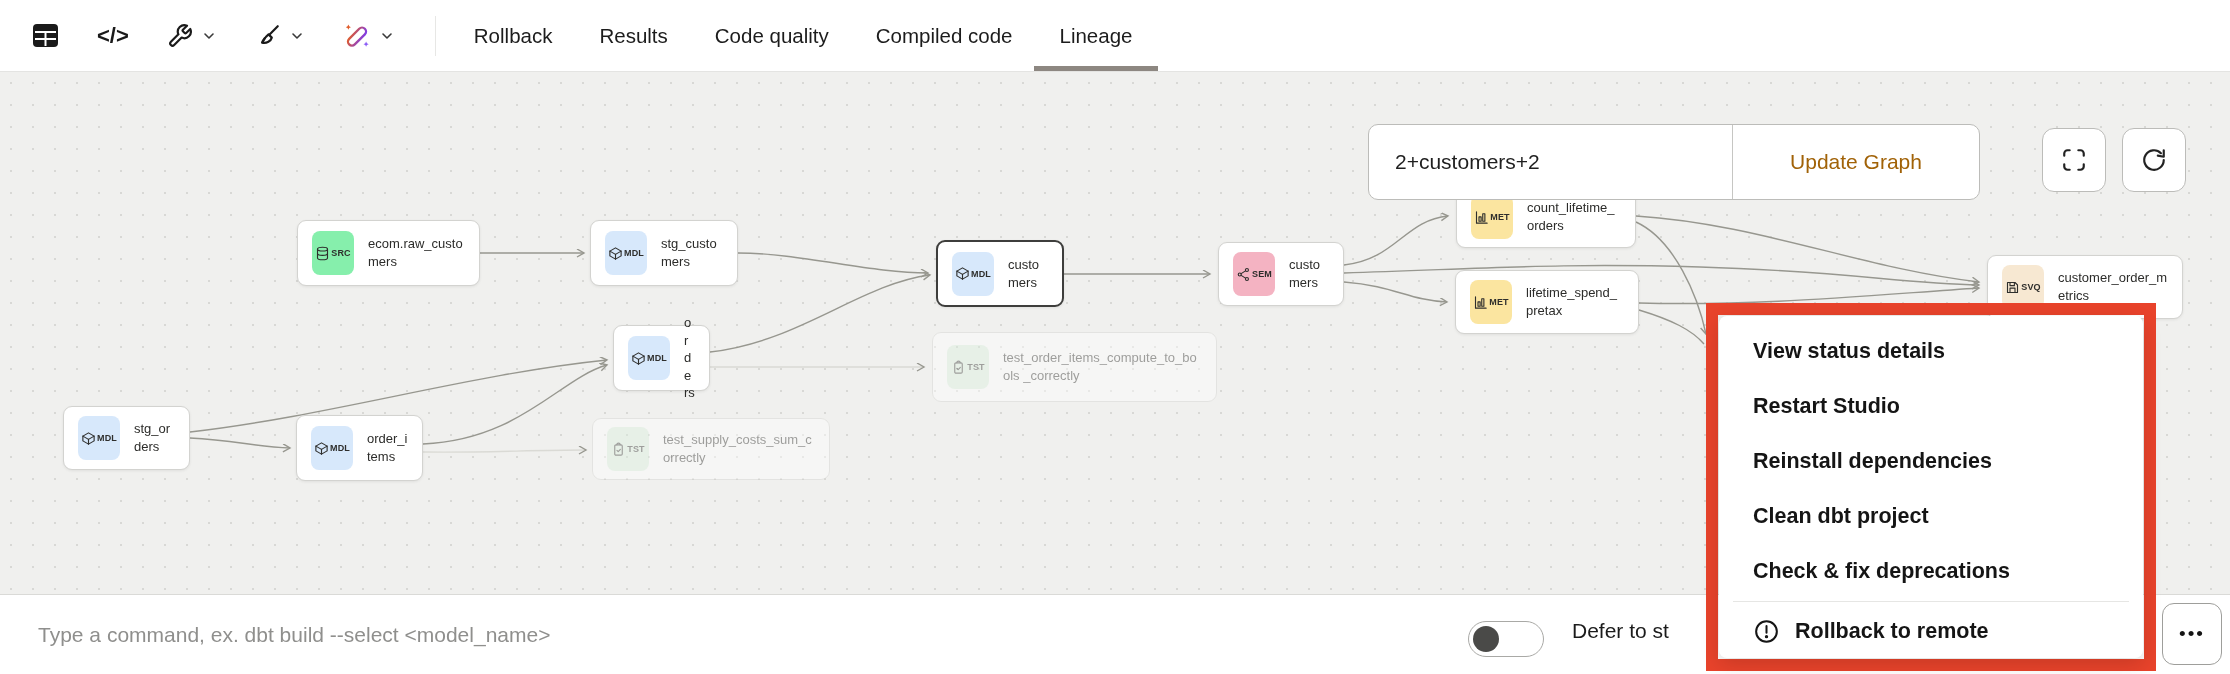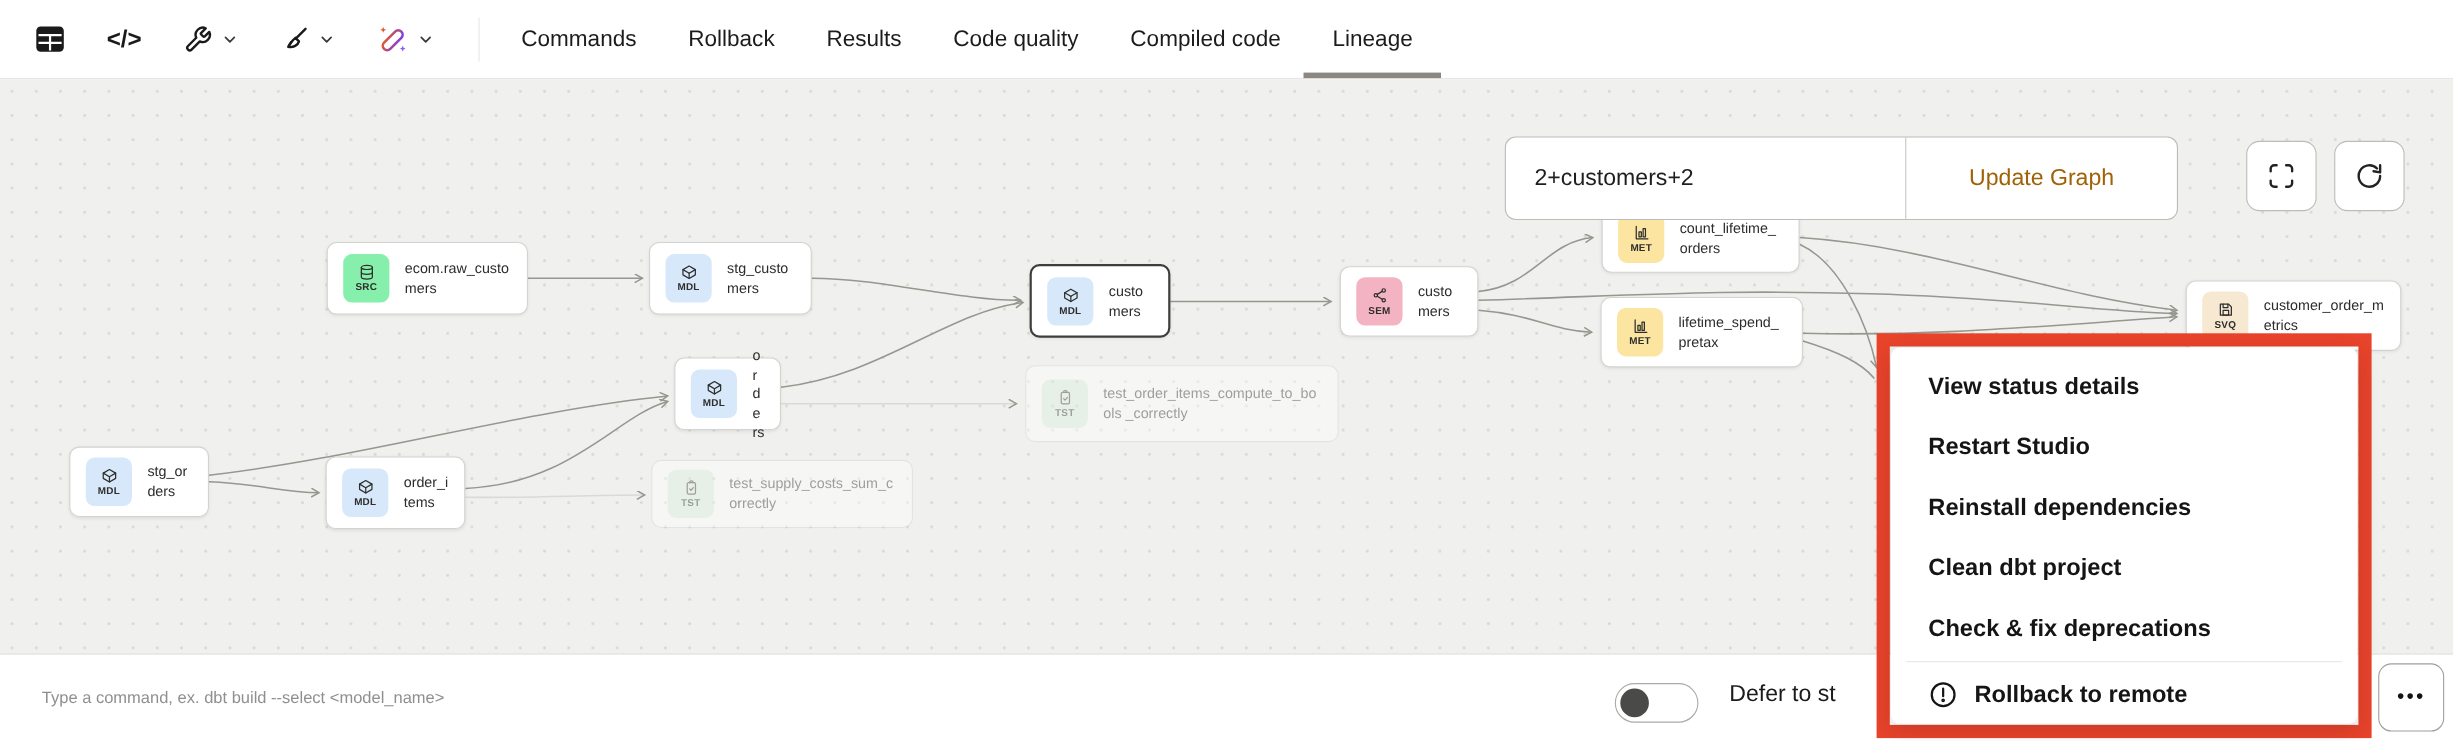--- a/index.html
+++ b/index.html
@@ -24,21 +24,21 @@
           background-image:radial-gradient(#d8d8d5 1.2px,transparent 1.3px);background-size:22px 22px;}
   .edges{position:absolute;left:0;top:0;width:2230px;height:522px;z-index:1;}
   .edges path{fill:none;stroke:#97978f;stroke-width:1.4;}
   .edges path.faint{stroke:#dadad5;}
 
   .node{position:absolute;z-index:2;display:flex;align-items:center;gap:14px;padding:0 14px;
         background:#fff;border:1.5px solid #d3d3d0;border-radius:9px;
         box-shadow:0 1px 3px rgba(0,0,0,.07);cursor:pointer;}
   .node.selected{border:2px solid #3e3e3c;}
   .node.faded{opacity:.42;box-shadow:none;}
-  .badge{flex:0 0 auto;width:42px;height:44px;border-radius:8px;display:flex;flex-direction:column;
+  .badge{flex:0 0 auto;width:42px;height:44px;border-radius:8px;display:flex;flex-direction:row;
          align-items:center;justify-content:center;gap:1px;}
   .badge svg{width:15px;height:15px;stroke:#2e2e2c;stroke-width:1.8;fill:none;
              stroke-linecap:round;stroke-linejoin:round;}
   .badge .btxt{font-size:9px;font-weight:600;letter-spacing:.2px;color:#2e2e2c;}
   .nlabel{font-size:13px;color:#2c2c2a;line-height:1.35;word-break:break-word;}
 
   
   .graph-controls{position:absolute;left:1368px;top:52px;width:612px;height:76px;z-index:5;
                   background:#fff;border:1.5px solid #bcbcb9;border-radius:10px;display:flex;align-items:stretch;}
   .graph-controls input{flex:1;border:none;outline:none;background:transparent;padding:0 0 0 26px;
@@ -48,21 +48,21 @@
               font-size:21px;font-weight:400;color:#a16207;cursor:pointer;}
   .sq-btn{position:absolute;top:56px;width:64px;height:64px;z-index:5;background:#fff;
           border:1.5px solid #bcbcb9;border-radius:12px;display:flex;align-items:center;justify-content:center;cursor:pointer;}
   .sq-btn.fullscreen{left:2042px;} .sq-btn.refresh{left:2122px;}
   .sq-btn svg{stroke:#222;stroke-width:2;fill:none;stroke-linecap:round;stroke-linejoin:round;}
 
   
   .statusbar{position:absolute;left:0;top:594px;width:100%;height:80px;background:#fff;
              border-top:1px solid #dadad7;display:flex;align-items:center;}
   .cmd-input{flex:0 0 auto;width:1380px;border:none;outline:none;background:transparent;margin-left:36px;
-             font-family:inherit;font-size:15px;color:#1c1c1c;}
+             font-family:inherit;font-size:21px;color:#1c1c1c;}
   .cmd-input::placeholder{color:#8f8f8d;}
   .toggle{position:absolute;left:1468px;top:26px;width:76px;height:36px;border:1.5px solid #a9a9a6;
           border-radius:18px;background:#fff;cursor:pointer;}
   .toggle .knob{position:absolute;left:4px;top:3.5px;width:26px;height:26px;border-radius:50%;background:#4a4a48;}
   .defer-label{position:absolute;left:1572px;top:24px;font-size:21px;color:#1b1b1b;white-space:nowrap;}
   .more-btn{position:absolute;left:2162px;top:8px;width:60px;height:62px;background:#fff;
             border:1.5px solid #9e9e9b;border-radius:12px;display:flex;align-items:center;justify-content:center;
             font-size:19px;letter-spacing:2px;color:#141414;cursor:pointer;}
 
   
@@ -122,21 +122,20 @@
           <path d="M4.6 2.2l.7 1.5 1.5.7-1.5.7-.7 1.5-.7-1.5-1.5-.7 1.5-.7z" fill="#e05c2a"></path>
           <path d="M19.8 16.8l.7 1.5 1.5.7-1.5.7-.7 1.5-.7-1.5-1.5-.7 1.5-.7z" fill="#8b5cf6"></path>
         </svg>
         <svg width="16" height="16" viewBox="0 0 24 24" fill="none" stroke="#3a3a3a" stroke-width="2.4" stroke-linecap="round" stroke-linejoin="round">
             <polyline points="6 9 12 15 18 9"></polyline>
           </svg>
       </div>
     </div>
     <div class="vrule"></div>
     <div class="tabs" id="tabs">
-        <div class="tab">Commands</div>
         <div class="tab">Rollback</div>
         <div class="tab">Results</div>
         <div class="tab">Code quality</div>
         <div class="tab">Compiled code</div>
         <div class="tab active">Lineage</div>
       </div>
   </div>
 
   <div class="canvas">
     <svg class="edges" id="edges">

